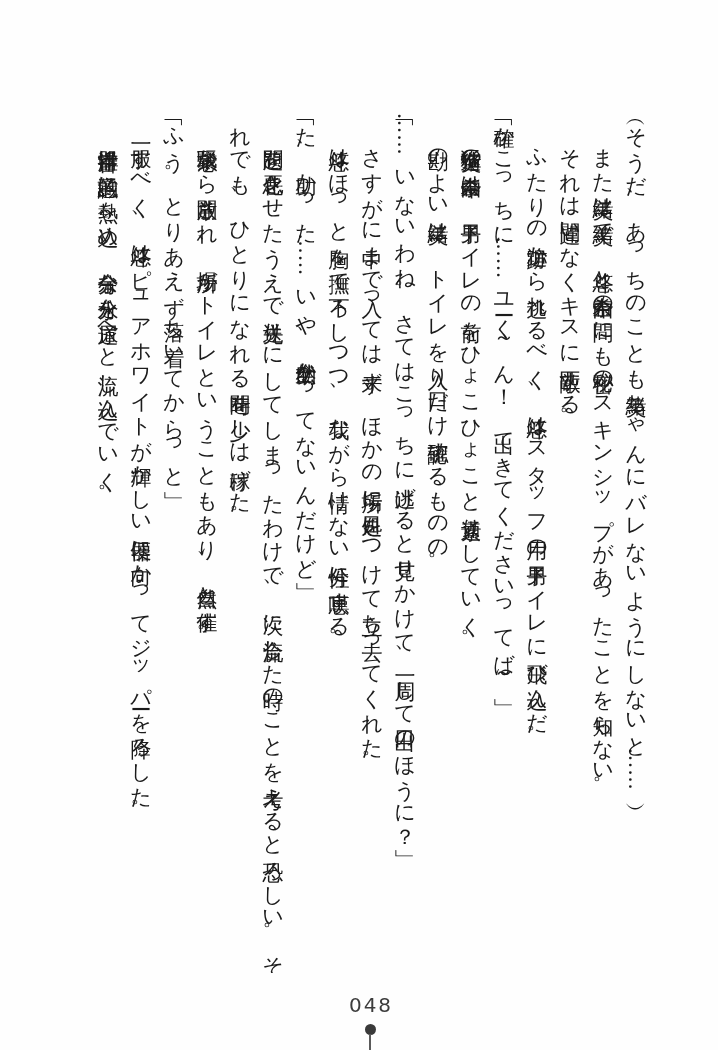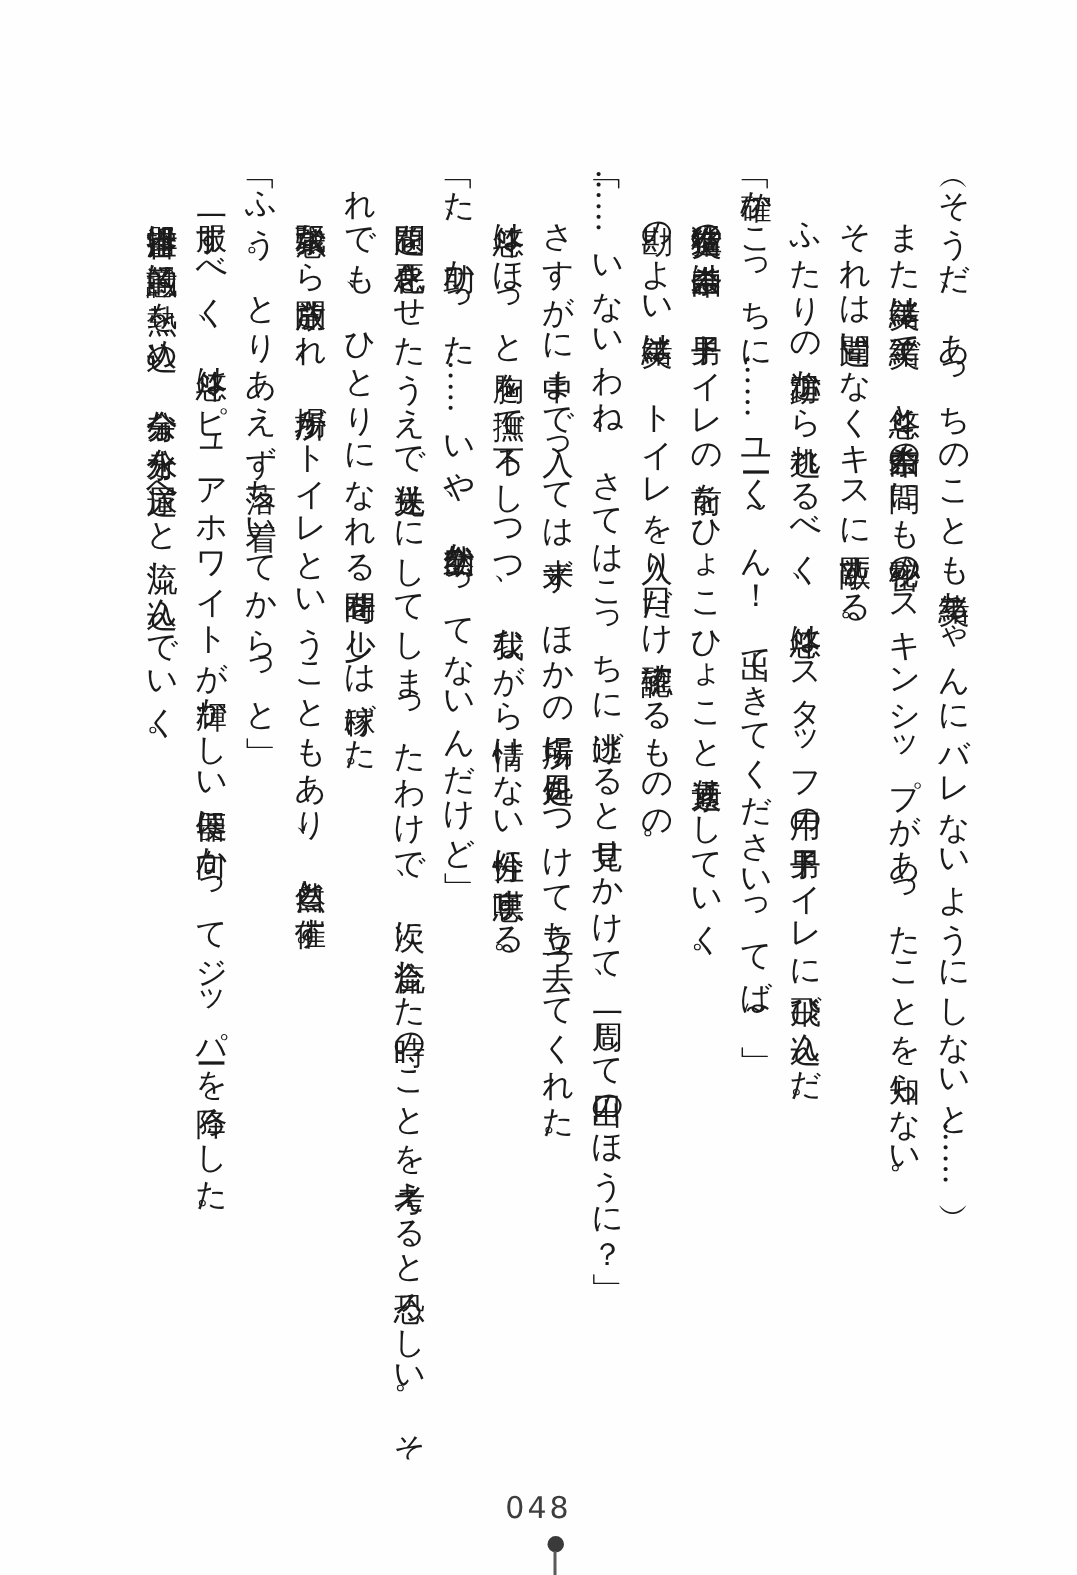--- a/index.html
+++ b/index.html
@@ -40,21 +40,21 @@
   }
   .footer {
     position: absolute;
     left: 0;
     top: 993px;
     width: 100%;
     height: 57px;
   }
   .page-number {
     position: absolute;
-    left: 359px;
+    left: 371px;
     top: 0;
     transform: translateX(-50%);
     font-family: "DejaVu Sans", "Liberation Sans", sans-serif;
     font-size: 20px;
     letter-spacing: 2px;
     color: #3d3d3d;
   }
   .ornament {
     position: absolute;
     left: 370px;

